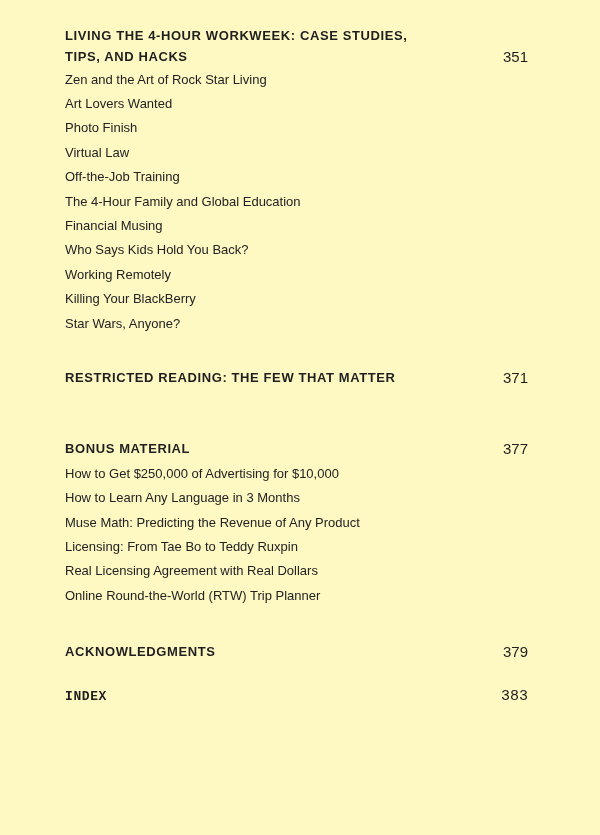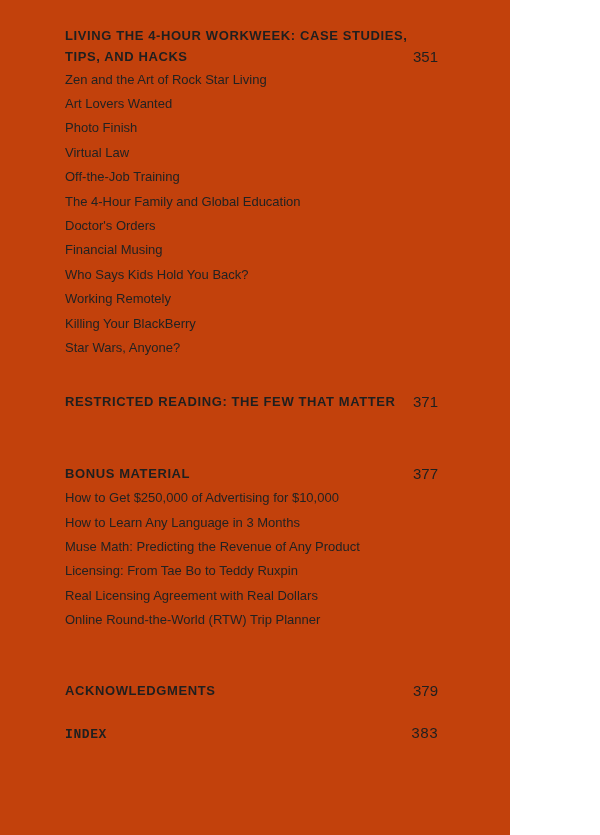--- a/index.html
+++ b/index.html
@@ -9,23 +9,23 @@
   body {
     width: 600px;
     height: 835px;
     background: #ffffff;
     color: #1f1f1f;
     font-family: "Liberation Sans", "DejaVu Sans", sans-serif;
     overflow: hidden;
   }
   .page {
     position: relative;
-    width: 510px;
+    width: 600px;
     height: 835px;
-    background: #c2410c;
+    background: #fef9c3;
   }
   .toc {
     position: absolute;
     top: 25px;
     left: 65px;
     right: 72px;
   }
   .row {
     display: flex;
     justify-content: space-between;
@@ -57,21 +57,21 @@
     text-align: right;
   }
   .pagenum {
     font-size: 15px;
     font-weight: 400;
     color: #1f1f1f;
     text-align: center;
   }
   .section-restricted { margin-top: 30px; }
   .section-bonus      { margin-top: 47px; }
-  .section-ack        { margin-top: 46px; }
+  .section-ack        { margin-top: 32px; }
   .section-index      { margin-top: 20px; font-family: Liberation Mono, monospace; }
 </style>
 </head>
 <body>
 
 <div class="page">
   <div class="toc">
 
     <section>
       <div class="row heading-row two-line">
@@ -91,23 +91,20 @@
         <span class="item">Photo Finish</span>
       </div>
       <div class="row item-row">
         <span class="item">Virtual Law</span>
       </div>
       <div class="row item-row">
         <span class="item">Off-the-Job Training</span>
       </div>
       <div class="row item-row">
         <span class="item">The 4-Hour Family and Global Education</span>
-      </div>
-      <div class="row item-row">
-        <span class="item">Doctor's Orders</span>
       </div>
       <div class="row item-row">
         <span class="item">Financial Musing</span>
       </div>
       <div class="row item-row">
         <span class="item">Who Says Kids Hold You Back?</span>
       </div>
       <div class="row item-row">
         <span class="item">Working Remotely</span>
       </div>

